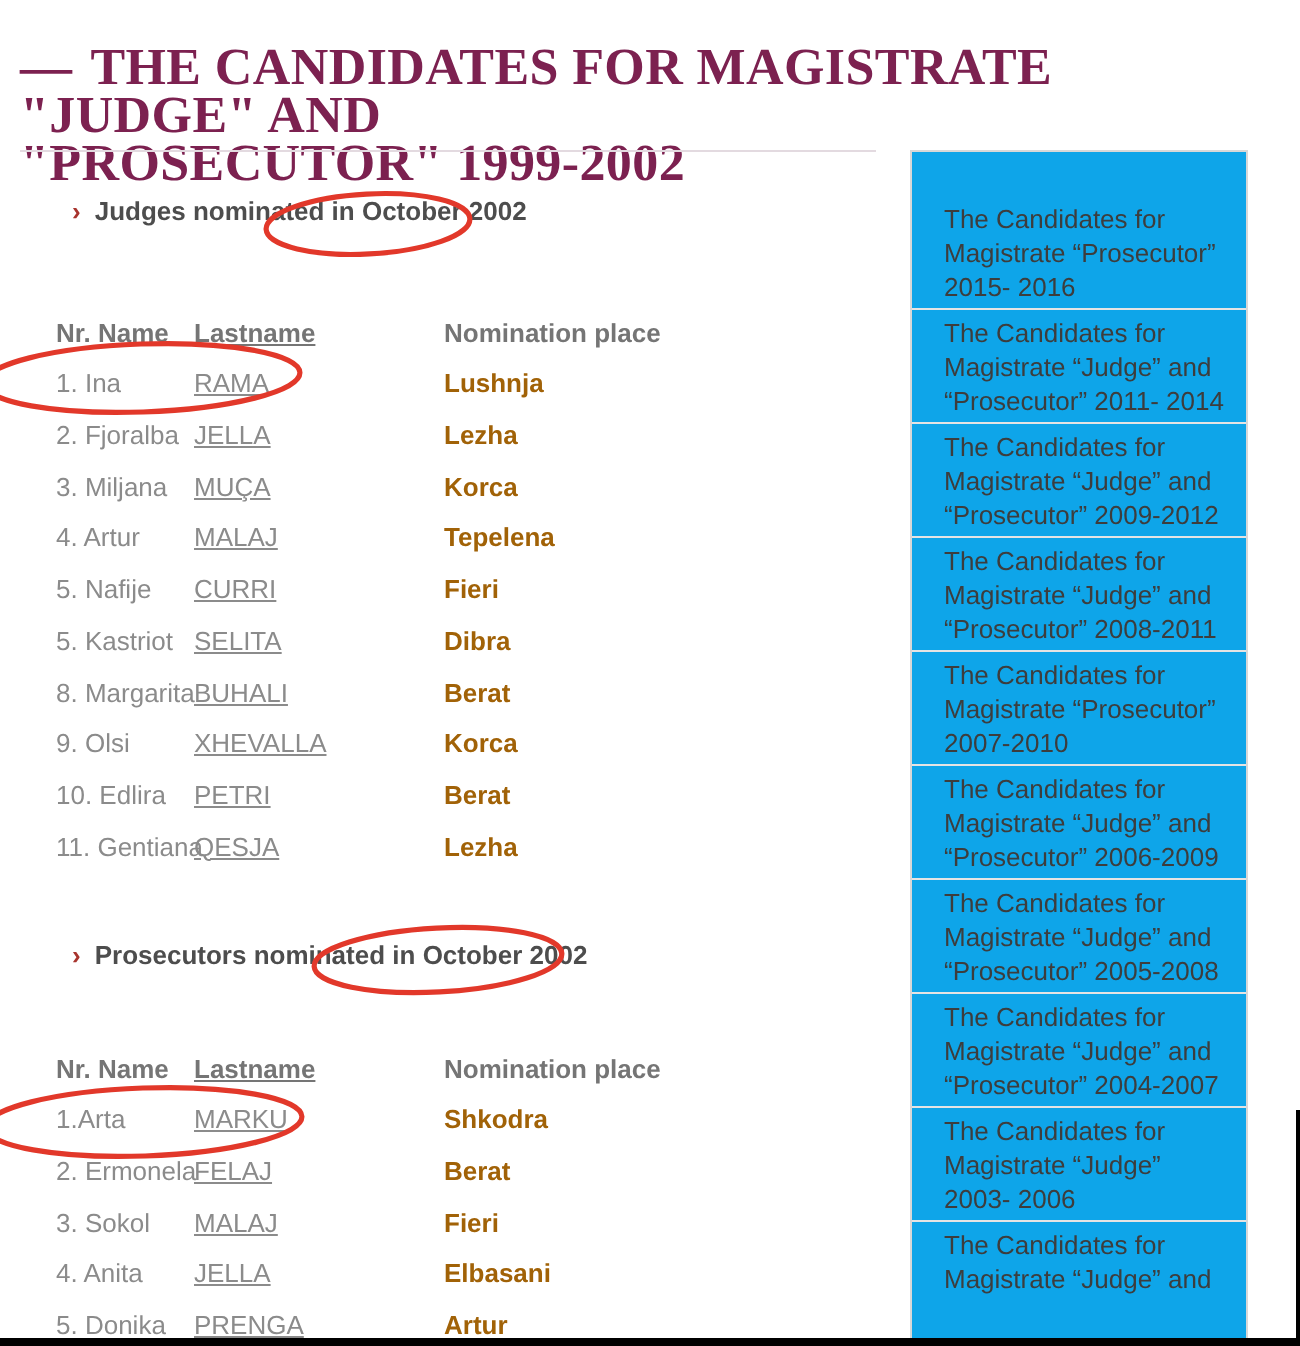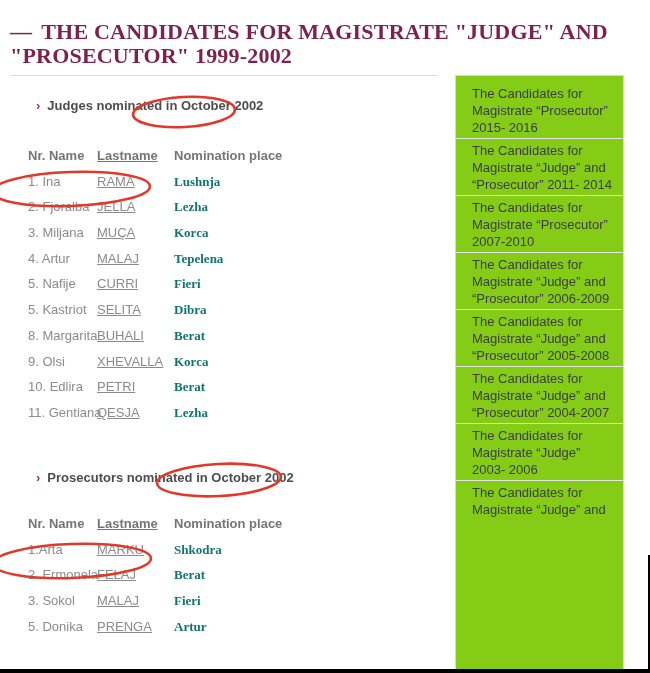--- a/index.html
+++ b/index.html
@@ -4,50 +4,50 @@
 <style>
   html,body{margin:0;padding:0;}
   body{
     width:650px;height:673px;position:relative;overflow:hidden;
     background:#ffffff;font-family:"Liberation Sans",sans-serif;
   }
   
   .page-title{
     position:absolute;left:10px;top:5px;width:632px;
     font-family:"Liberation Serif",serif;font-weight:bold;
-    font-size:22px;line-height:24px;color:#7c2150;letter-spacing:0.2px;
+    font-size:26px;line-height:24px;color:#7c2150;letter-spacing:0.2px;
   }
   .page-title .dash{margin-right:9px;}
   
   .main{
     position:absolute;left:10px;top:75px;width:428px;height:595px;
     border-top:1px solid #e3dae0;
   }
   .sec-heading{
     position:absolute;left:26px;font-size:13px;font-weight:bold;color:#4d4d4d;
     white-space:nowrap;
   }
   .sec-heading .bullet{color:#a8342e;margin-right:7px;}
   .heading-judges{top:22px;}
   .heading-pros{top:394px;}
   .tbl{position:absolute;left:18px;width:402px;font-size:13px;}
   .tbl-judges{top:72px;}
   .tbl-pros{top:440px;}
-  .tline{height:25.7px;display:flex;align-items:flex-start;}
+  .tline{height:25.7px;display:flex;align-items:flex-end;}
   .c1{width:69px;flex-shrink:0;white-space:nowrap;}
   .c2{width:71px;flex-shrink:0;white-space:nowrap;text-decoration:underline;}
-  .c3{padding-left:6px;white-space:nowrap;}
+  .c3{padding-left:6px;white-space:nowrap;margin-left:48px;}
   .thead span{color:#757575;font-weight:bold;}
   .cname,.clast{color:#8b8b8b;}
-  .cplace{color:#0f766e;font-weight:bold;font-family:Liberation Serif, serif;}
+  .cplace{color:#a16207;font-weight:bold;}
   
   .sidebar{
     position:absolute;left:455px;top:75px;width:169px;height:598px;
     box-sizing:border-box;border:1px solid #d8d8d8;border-bottom:none;
-    background:#84cc16;padding-top:6px;
+    background:#0ea5e9;padding-top:22px;
   }
   .sidebar-item{
     padding:3px 10px 2px 16px;border-bottom:1px solid #e4e4e4;
     font-size:13px;line-height:17px;color:#3d3d3d;cursor:pointer;
   }
   .sidebar-item:last-child{border-bottom:none;}
   
   .annot{position:absolute;left:0;top:0;pointer-events:none;}
   .annot ellipse{fill:none;stroke:#e2382a;stroke-width:2.6px;}
   .bottom-bar{position:absolute;left:0;top:669px;width:650px;height:4px;background:#000;}
@@ -143,30 +143,37 @@
       <span class="c1 cname">2. Ermonela</span>
       <span class="c2 clast">FELAJ</span>
       <span class="c3 cplace">Berat</span>
     </div>
     <div class="tline">
       <span class="c1 cname">3. Sokol</span>
       <span class="c2 clast">MALAJ</span>
       <span class="c3 cplace">Fieri</span>
     </div>
     <div class="tline">
+      <span class="c1 cname">4. Anita</span>
+      <span class="c2 clast">JELLA</span>
+      <span class="c3 cplace">Elbasani</span>
+    </div>
+    <div class="tline">
       <span class="c1 cname">5. Donika</span>
       <span class="c2 clast">PRENGA</span>
       <span class="c3 cplace">Artur</span>
     </div>
   </div>
 </div>
 
 <aside class="sidebar">
   <div class="sidebar-item">The Candidates for Magistrate “Prosecutor” 2015- 2016</div>
   <div class="sidebar-item">The Candidates for Magistrate “Judge” and “Prosecutor” 2011- 2014</div>
+  <div class="sidebar-item">The Candidates for Magistrate “Judge” and “Prosecutor” 2009-2012</div>
+  <div class="sidebar-item">The Candidates for Magistrate “Judge” and “Prosecutor” 2008-2011</div>
   <div class="sidebar-item">The Candidates for Magistrate “Prosecutor” 2007-2010</div>
   <div class="sidebar-item">The Candidates for Magistrate “Judge” and “Prosecutor” 2006-2009</div>
   <div class="sidebar-item">The Candidates for Magistrate “Judge” and “Prosecutor” 2005-2008</div>
   <div class="sidebar-item">The Candidates for Magistrate “Judge” and “Prosecutor” 2004-2007</div>
   <div class="sidebar-item">The Candidates for Magistrate “Judge” 2003- 2006</div>
   <div class="sidebar-item">The Candidates for Magistrate “Judge” and</div>
 </aside>
 
 <svg class="annot" width="650" height="673" viewBox="0 0 650 673">
   <ellipse cx="184" cy="112" rx="51" ry="15" transform="rotate(-3 184 112)"></ellipse>

